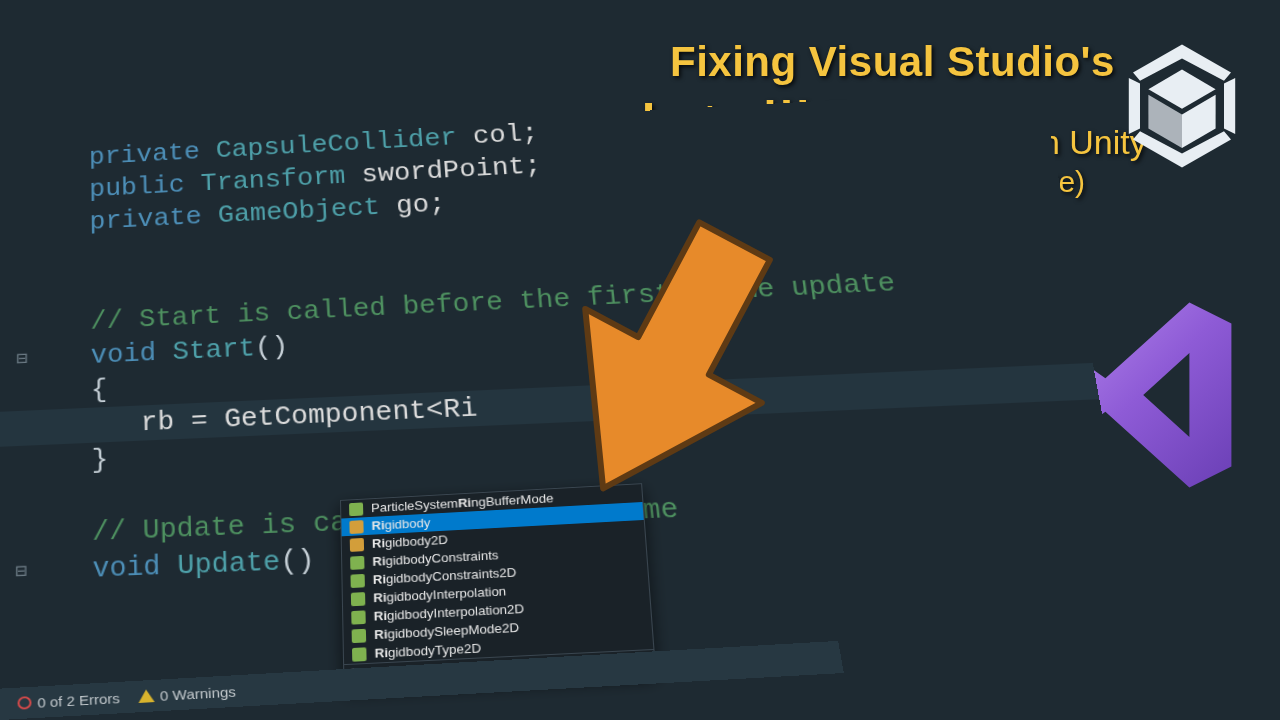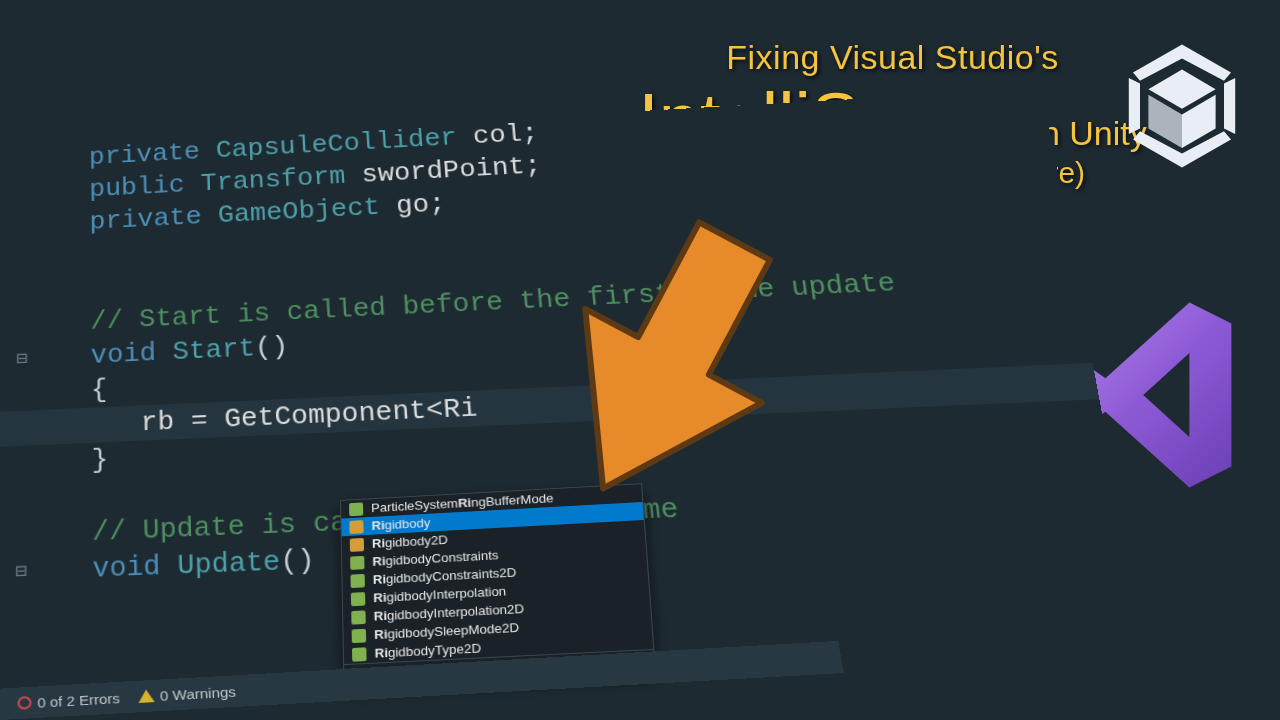--- a/index.html
+++ b/index.html
@@ -13,21 +13,21 @@
   
   .title-block {
     position: absolute;
     top: 38px;
     left: 565px;
     right: 60px;
     text-align: center;
     color: #f5c43f;
     text-shadow: 2px 2px 4px rgba(0,0,0,.8);
   }
-  .title-small  { font-size: 34px; font-weight: 400; letter-spacing: .5px; text-align: center; }
+  .title-small  { font-size: 42px; font-weight: 700; letter-spacing: .5px; text-align: center; }
   .title-big    { font-size: 74px; font-weight: 300; display:inline; }
   .title-suffix { font-size: 34px; font-weight: 400; display:inline; margin-left:8px; }
   .title-sub    { font-size: 30px; font-weight: 300; margin-top:-6px; }
 
   
   .unity-logo { position:absolute; top:36px; right:28px; width:140px; height:140px; }
 
   
   .vs-logo { position:absolute; top:290px; right:36px; width:210px; height:210px; }
 

